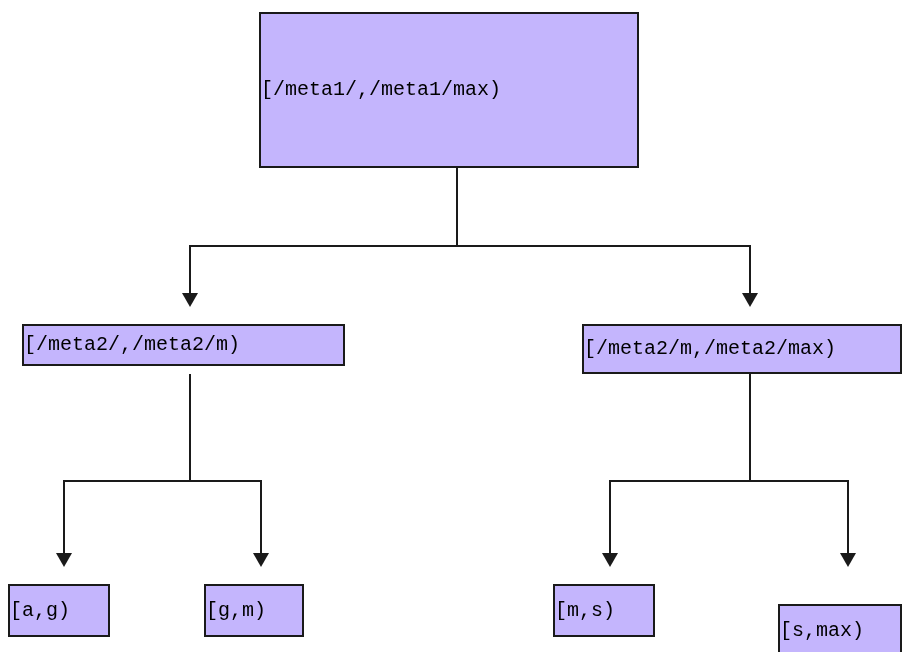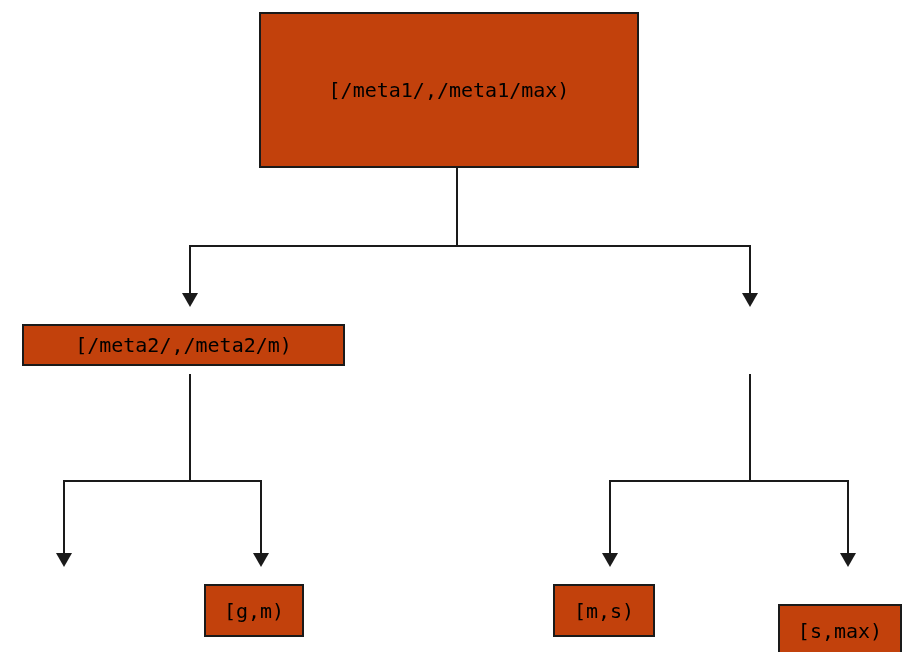--- a/index.html
+++ b/index.html
@@ -13,28 +13,28 @@
     overflow: hidden;
   }
   .edges-layer {
     position: absolute;
     left: 0; top: 0;
     width: 912px; height: 652px;
   }
   .node {
     position: absolute;
     border: 2px solid #1a1a1a;
-    background: #c2410c;
+    background: #c4b5fd;
     display: flex;
     align-items: center;
-    justify-content: center;
     color: #000000;
     font-size: 20px;
     line-height: 1;
     white-space: nowrap;
+    font-family: Liberation Mono, monospace;
   }
   .node-root  { left: 259px; top: 12px;  width: 380px; height: 156px; }
   .node-l     { left: 22px;  top: 324px; width: 323px; height: 42px; }
   .node-r     { left: 582px; top: 324px; width: 320px; height: 50px; }
   .node-ll    { left: 8px;   top: 584px; width: 102px; height: 53px; }
   .node-lr    { left: 204px; top: 584px; width: 100px; height: 53px; }
   .node-rl    { left: 553px; top: 584px; width: 102px; height: 53px; }
   .node-rr    { left: 778px; top: 584px; width: 124px; height: 53px; margin-top: 20px; }
 </style>
 </head>
@@ -68,21 +68,27 @@
   </svg>
 
   <div class="node node-root">
     <span>[/meta1/,/meta1/max)</span>
   </div>
 
   <div class="node node-l">
     <span>[/meta2/,/meta2/m)</span>
   </div>
 
+  <div class="node node-r">
+    <span>[/meta2/m,/meta2/max)</span>
+  </div>
 
+  <div class="node node-ll">
+    <span>[a,g)</span>
+  </div>
 
   <div class="node node-lr">
     <span>[g,m)</span>
   </div>
 
   <div class="node node-rl">
     <span>[m,s)</span>
   </div>
 
   <div class="node node-rr">

